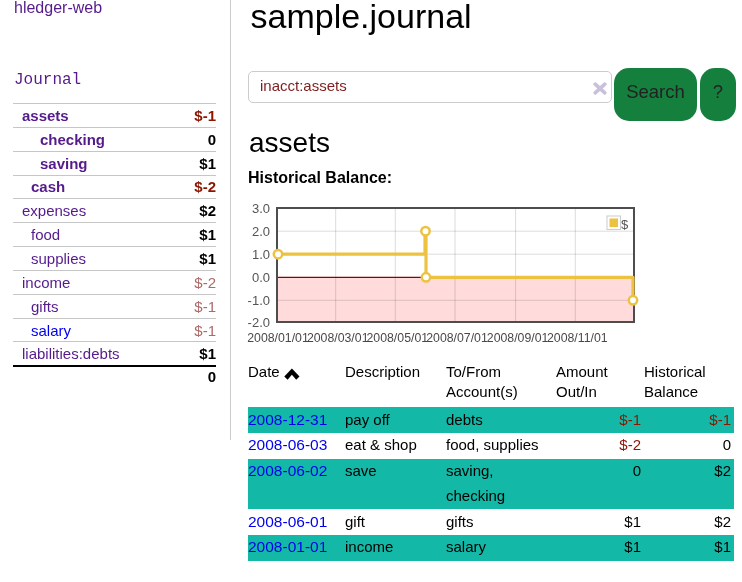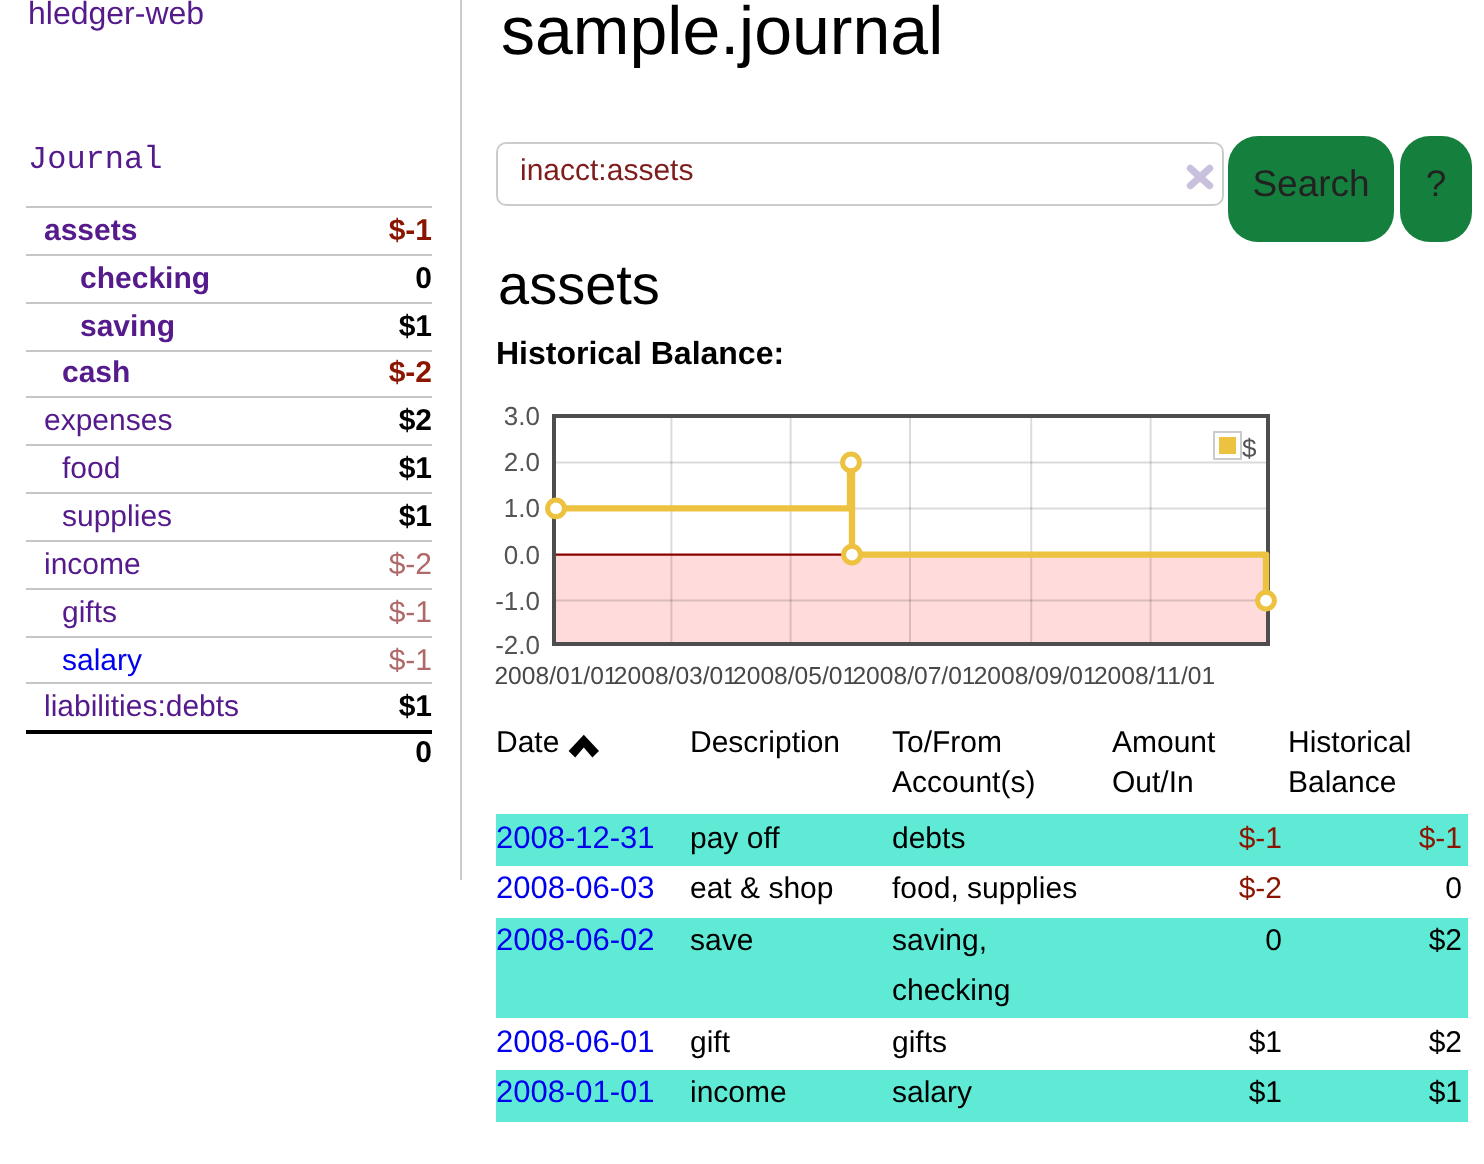--- a/index.html
+++ b/index.html
@@ -36,21 +36,21 @@
 #btn-q { left:700px; width:36px; }
 #h2 { position:absolute; left:249px; top:127px; font-size:28px; font-weight:normal; line-height:32px; }
 #hb { position:absolute; left:248px; top:169px; font-size:16px; font-weight:bold; }
 
 
 #reg { position:absolute; left:248px; top:362px; width:486px; border-collapse:collapse; font-size:15px; }
 #reg th { text-align:left; font-weight:normal; vertical-align:top; padding:0 0 5px 0; line-height:20px; }
 #reg td a { font-size:15.5px; }
 #reg td { padding:0.5px 0; line-height:24.8px; vertical-align:top; }
 #reg .amt { text-align:right; }
-#reg tr.g { background:#5eead4;margin-left:12px; }
+#reg tr.g { background:#14b8a6;margin-left:12px; }
 #reg th.amt { text-align:left; }
 #reg .pr { padding-right:3px; }
 </style>
 </head>
 <body>
 
 <div id="sidebar">
   <a class="purple abs" style="left:14px; top:-1px; font-size:16px;" href="#">hledger-web</a>
   <a class="purple abs" style="left:14px; top:71px; font-size:16px;font-family:Liberation Mono, monospace;" href="#">Journal</a>
   <table id="sbtable">

